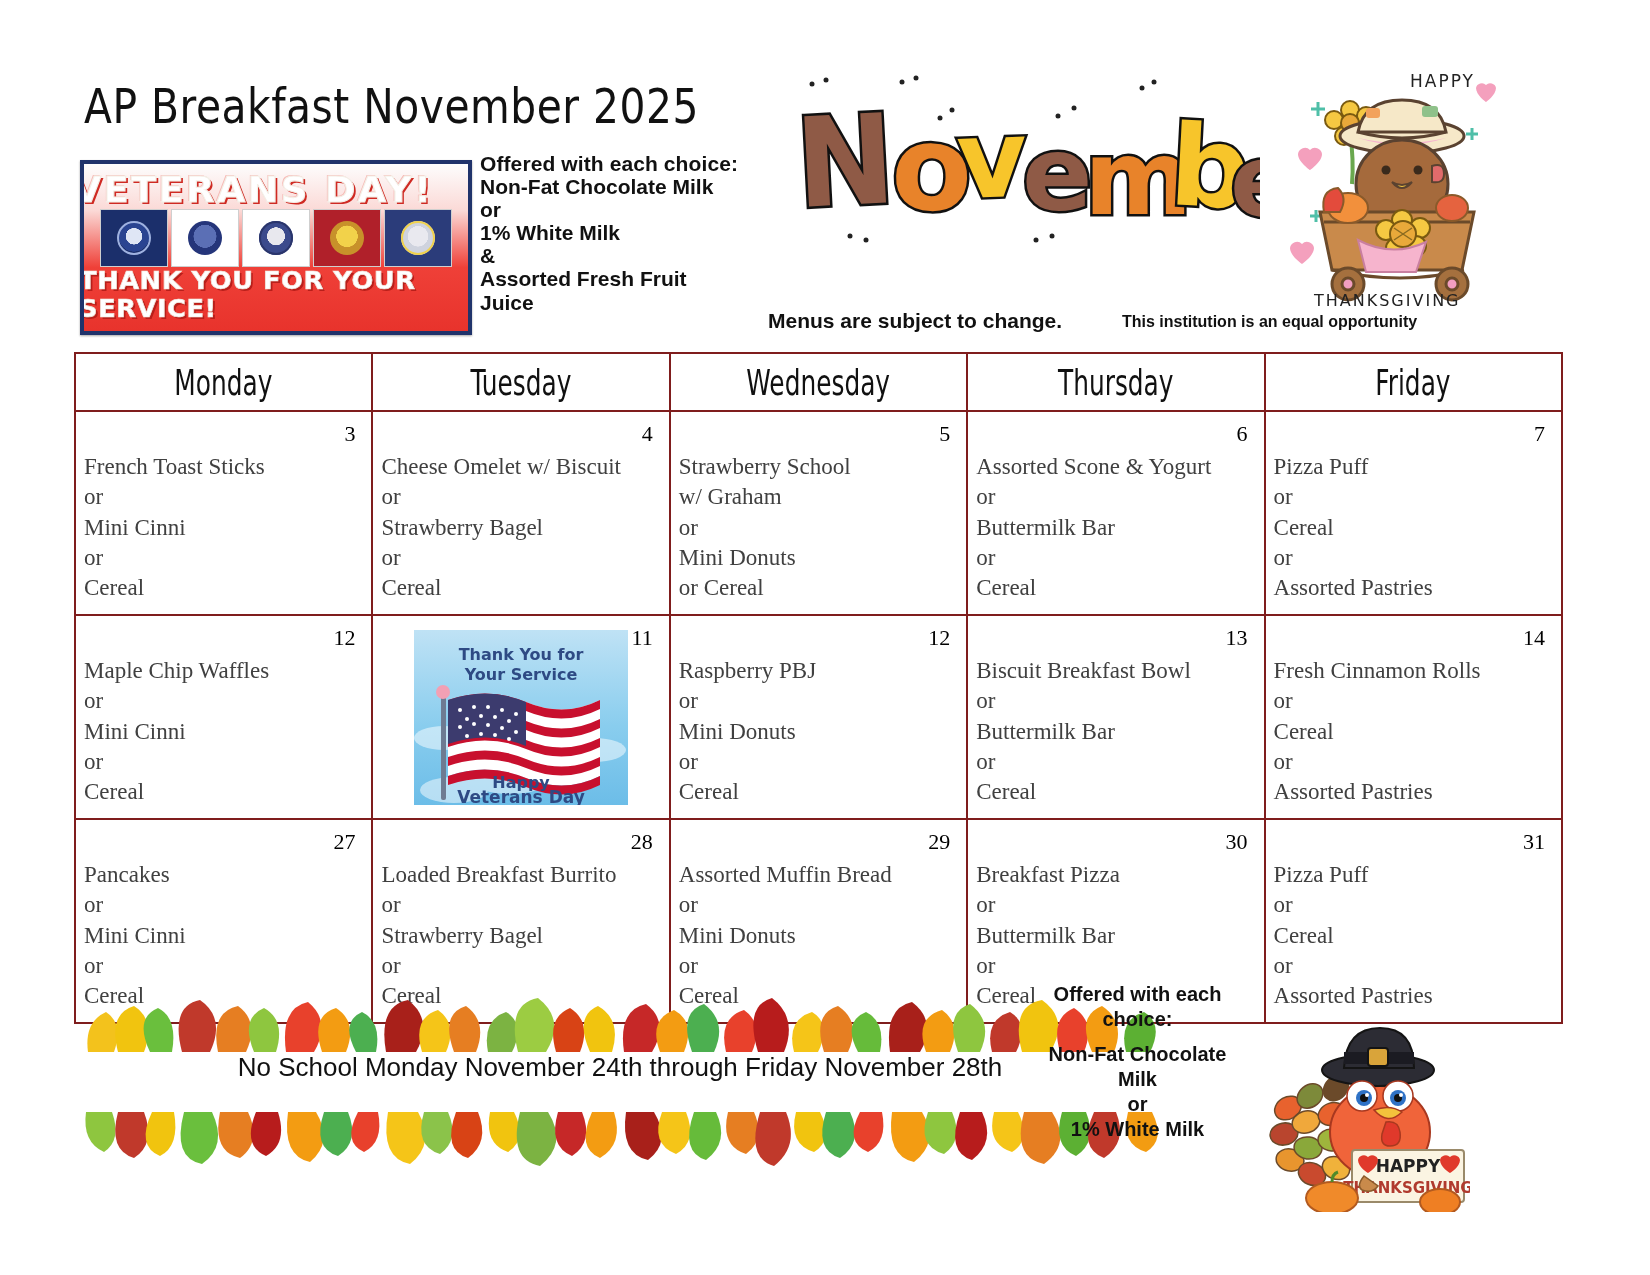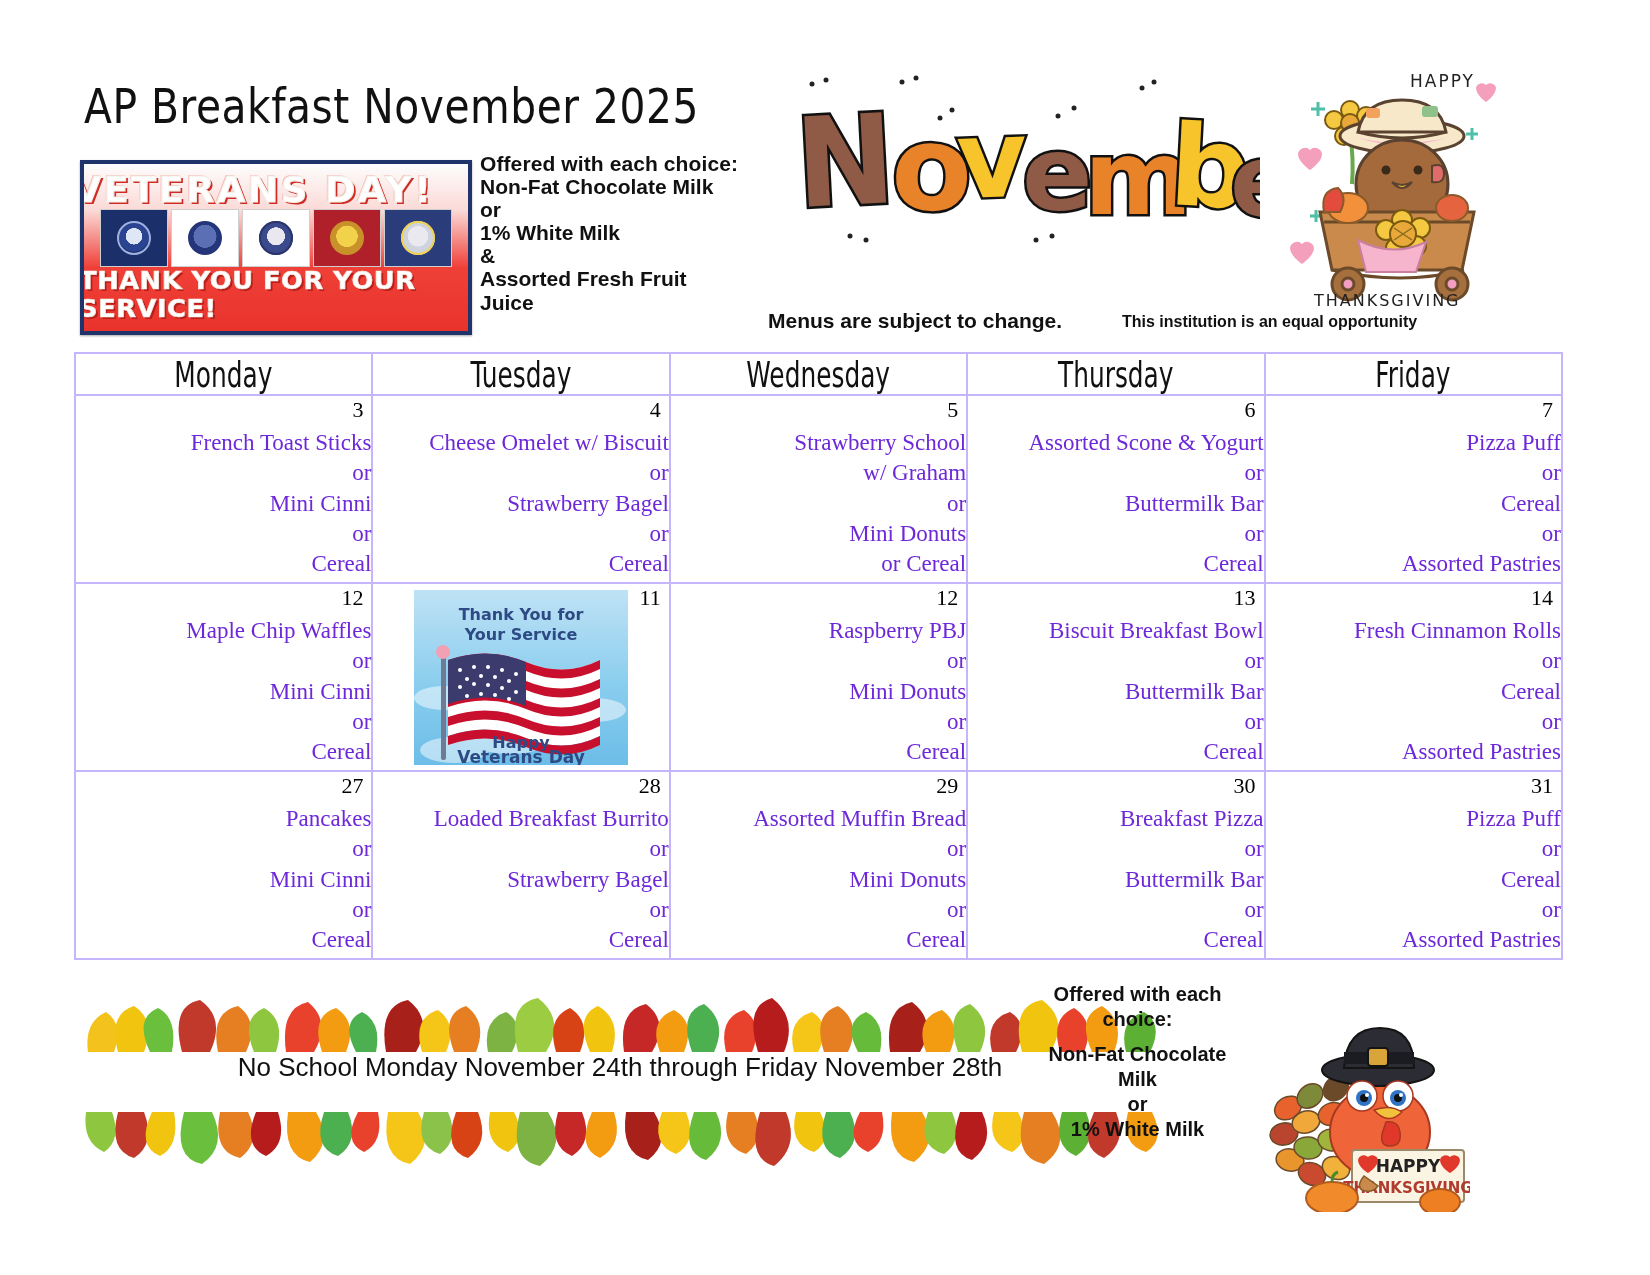--- a/index.html
+++ b/index.html
@@ -90,39 +90,39 @@
     font-family:"Liberation Sans", sans-serif;
     font-size:16px;font-weight:600;color:#111;
   }
 
   
   .cal{
     position:absolute;left:74px;top:352px;width:1489px;
     border-collapse:collapse;table-layout:fixed;
     border:2px solid #000;
   }
-  .cal td,.cal th{border:2px solid #c4b5fd;padding:0;vertical-align:top;}
+  .cal td,.cal th{border:2px solid #7f1d1d;padding:8px;vertical-align:top;}
   .cal th{
     height:40px;
     font-family:"DejaVu Sans", sans-serif;
     font-weight:400;font-size:27px;color:#111;
     text-align:center;vertical-align:middle;
     transform:none;
   }
   .dow{display:inline-block;transform:scale(.92,1.3);transform-origin:center;}
   .cell{position:relative;height:186px;}
   .daynum{
     position:absolute;right:8px;top:3px;
     font-family:"Liberation Serif", serif;
     font-size:22px;color:#000;line-height:1;
   }
   .items{
-    padding-top:32px;text-align:right;
+    padding-top:32px;text-align:left;
     font-family:"Liberation Serif", serif;
-    font-size:23px;line-height:1.32;color:#6d28d9;margin-left:8px;
+    font-size:23px;line-height:1.32;color:#404040;
   }
   .items div{white-space:nowrap;}
   .vetday-cell{position:relative;height:186px;}
   .vetimg{
     position:absolute;left:50%;transform:translateX(-50%);
     top:6px;width:214px;height:175px;
   }
   .vetimg svg{width:100%;height:100%;display:block;}
 
   

